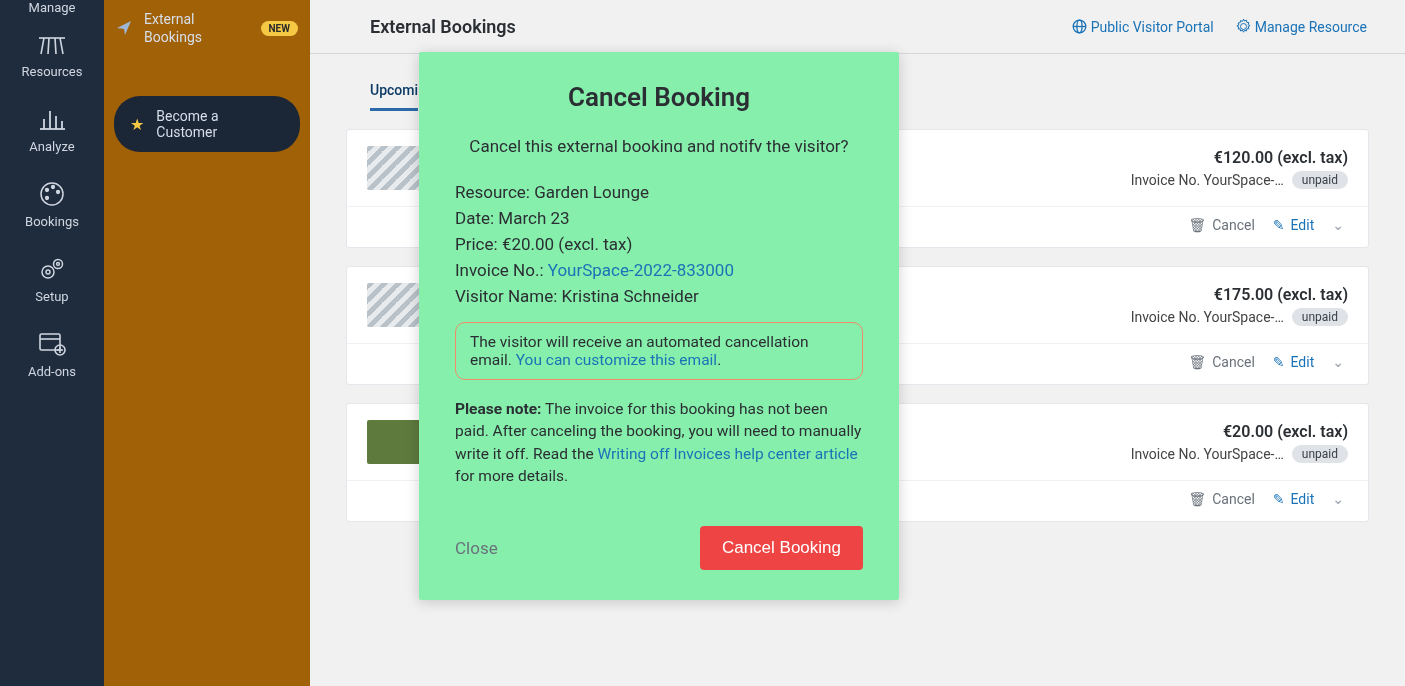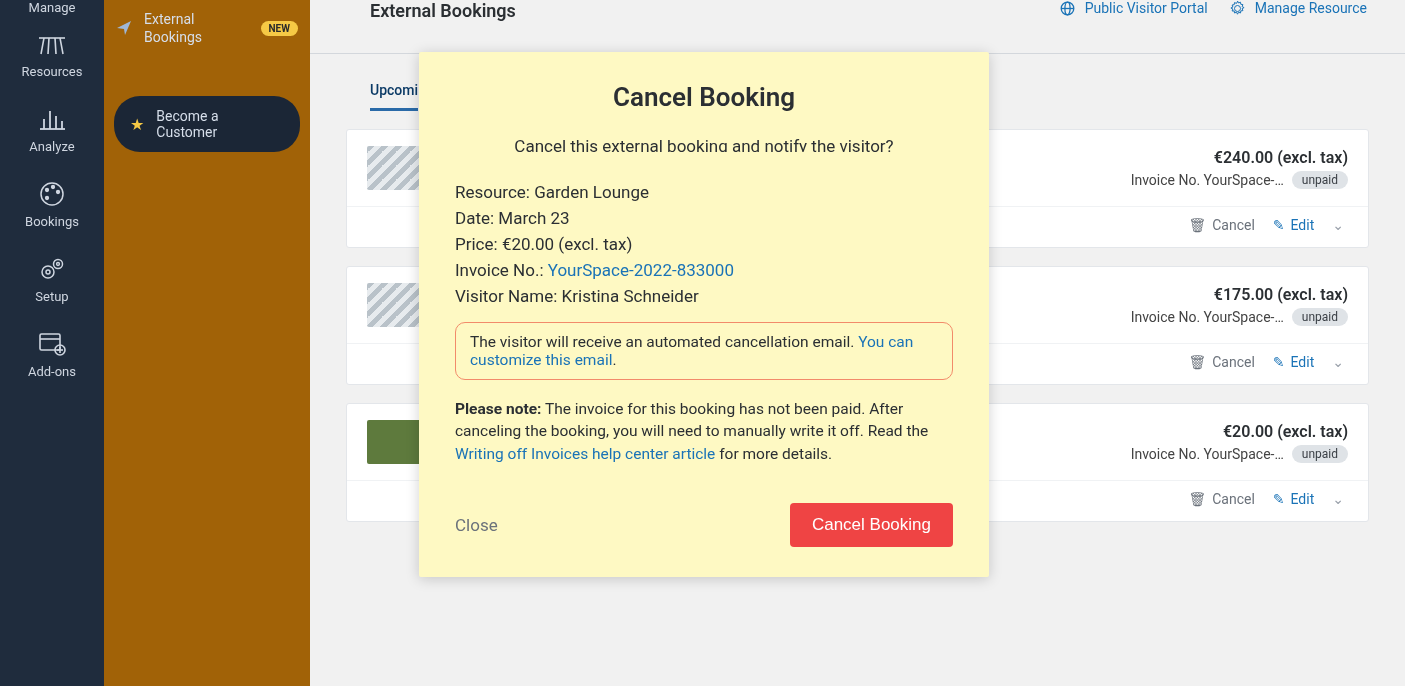--- a/index.html
+++ b/index.html
@@ -44,26 +44,26 @@
   .sidebar-wide .become .star { color: #f6c945; font-size: 16px; }
 
   
   .main {
     position: absolute; left: 310px; top: 0; right: 0; height: 100%;
     background: #f1f1f1;
     display: flex; flex-direction: column;
   }
   .main-inner { position: absolute; left:0; top:0; right:0; bottom:0; background:#f1f1f1; }
   .topbar {
-    height: 54px; display: flex; align-items: flex-start; justify-content: space-between;
+    height: 54px; display: flex; align-items: center; justify-content: space-between;
     padding: 0 38px 0 60px; border-bottom: 1px solid #d3d7dc; background:#fff0;
   }
   .topbar h1 { font-size: 18px; font-weight: 600; color: #2b2f33; }
   .topbar .right-links { display: flex; gap: 22px; font-size: 14px; color: #1a73b7; }
-  .topbar .right-links .lnk { display:flex; align-items:center; gap:10px; cursor:pointer;}
+  .topbar .right-links .lnk { display:flex; align-items:center; gap:4px; cursor:pointer;}
 
   .content {
     position: absolute; top: 60px; left: 36px; right: 36px; bottom: 0;
     background: #fff0;
   }
   .tabs { display:flex; gap:20px; padding: 22px 24px 0; font-size:14px; color:#525a66;}
   .tabs .tab.active { color:#0b3a66; border-bottom:3px solid #2a6aa8; padding-bottom:10px; font-weight:500;}
   .card {
     background:#fff; border:1px solid #e3e6ea; border-radius:3px; margin:18px 0 0;
   }
@@ -83,21 +83,21 @@
     padding:10px 24px 14px; font-size:14px; color:#6b727b; border-top:1px solid #f0f2f4;}
   .actions-row .act { display:flex; align-items:center; gap:6px; cursor:pointer;}
   .actions-row .act.edit { color:#1a73b7;}
   .chev { color:#9aa1ab; cursor:pointer;}
 
   
   .modal-backdrop {
     position:absolute; inset:0; background:rgba(80,90,100,0.0);
   }
   .modal {
-    position:absolute; left:419px; top:52px; width:570px; background:#fef9c3;
+    position:absolute; left:419px; top:52px; width:480px; background:#86efac;
     box-shadow: 0 2px 14px rgba(0,0,0,0.18); border-radius:2px;
     padding: 30px 36px 30px;
   }
   .modal h2 { text-align:center; font-size:26px; font-weight:600; color:#2b2f33; margin-bottom:24px;}
   .modal .sub { text-align:center; font-size:17px; color:#2b2f33; margin-bottom:26px;
     clip-path: inset(0 0 4px 0); 
   }
   .modal .info p { font-size:17px; color:#2b2f33; margin:6px 0; }
   .modal .info a { color:#1a73b7; text-decoration:none; }
   .callout {
@@ -232,21 +232,21 @@
     <div class="content">
       <div class="tabs">
         <span class="tab active">Upcomi</span>
       </div>
 
       <div class="card">
         <div class="card-row">
           <div class="thumb"></div>
           <div class="spacer"></div>
           <div class="price-block">
-            <div class="price">€240.00 (excl. tax)</div>
+            <div class="price">€120.00 (excl. tax)</div>
             <div class="inv">
               <span>Invoice No. YourSpace-…</span>
               <span class="pill">unpaid</span>
             </div>
           </div>
         </div>
         <div class="actions-row">
           <span class="act">
             <span>🗑</span>
             <span>Cancel</span>

